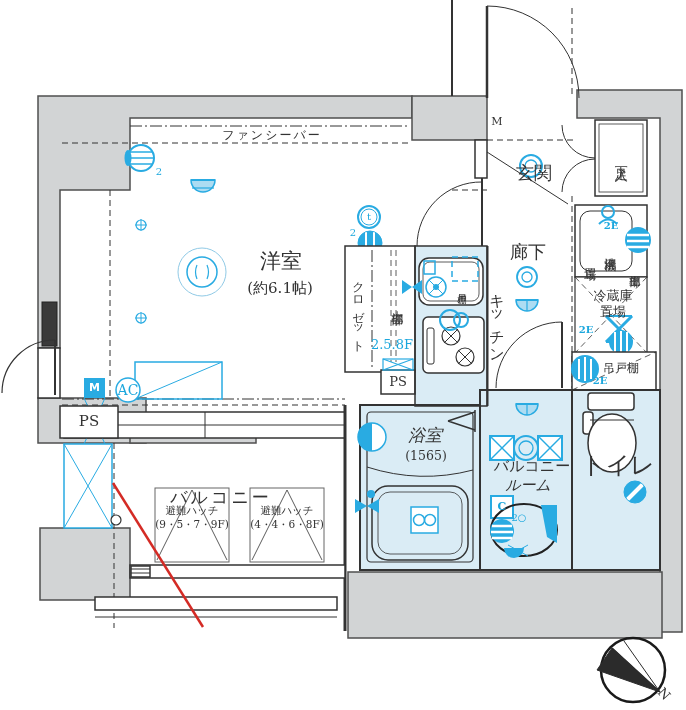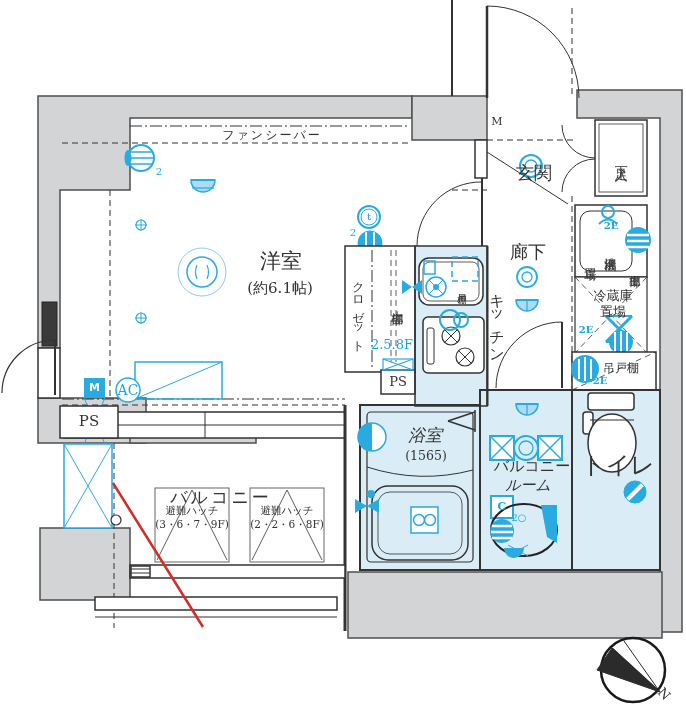--- a/index.html
+++ b/index.html
@@ -335,22 +335,22 @@
   <div class="lbl blue-lbl" style="left:600px;top:381px;font-size:10px;font-weight:bold;">2E</div>
   <div class="lbl" style="left:621px;top:368px;font-size:12px;">吊戸棚</div>
   <div class="lbl vert" style="left:462px;top:287px;font-size:9.5px;">吊戸棚</div>
   <div class="lbl" style="left:618px;top:466px;font-size:24px;">トイレ</div>
   <div class="lbl" style="left:532px;top:467px;font-size:15px;">バルコニー</div>
   <div class="lbl" style="left:528px;top:486px;font-size:15px;font-style:italic;">ルーム</div>
   <div class="lbl" style="left:425px;top:436px;font-size:17px;font-style:italic;">浴室</div>
   <div class="lbl" style="left:426px;top:456px;font-size:12.5px;">(1565)</div>
   <div class="lbl" style="left:221px;top:465px;font-size:17px;letter-spacing:3px;margin-top:33px;">バルコニー</div>
   <div class="lbl" style="left:192px;top:511px;font-size:10.5px;">避難ハッチ</div>
-  <div class="lbl" style="left:192px;top:525px;font-size:10.5px;">(3・6・7・9F)</div>
+  <div class="lbl" style="left:192px;top:525px;font-size:10.5px;">(9・5・7・9F)</div>
   <div class="lbl" style="left:287px;top:511px;font-size:10.5px;">避難ハッチ</div>
-  <div class="lbl" style="left:287px;top:525px;font-size:10.5px;">(2・2・6・8F)</div>
+  <div class="lbl" style="left:287px;top:525px;font-size:10.5px;">(4・4・6・8F)</div>
   <div class="lbl blue-lbl" style="left:502px;top:507px;font-size:11px;font-weight:bold;">C</div>
   <div class="lbl blue-lbl" style="left:519px;top:518px;font-size:10px;">2○</div>
   <div class="lbl blue-lbl" style="left:159px;top:172px;font-size:10px;">2</div>
   <div class="lbl blue-lbl" style="left:353px;top:233px;font-size:10px;">2</div>
   <div class="lbl blue-lbl" style="left:369px;top:217px;font-size:10px;">t</div>
   <div class="lbl" style="left:664px;top:694px;font-size:13px;transform:translate(-50%,-50%) rotate(47deg);">N</div>
 </div>
 
 </body></html>

